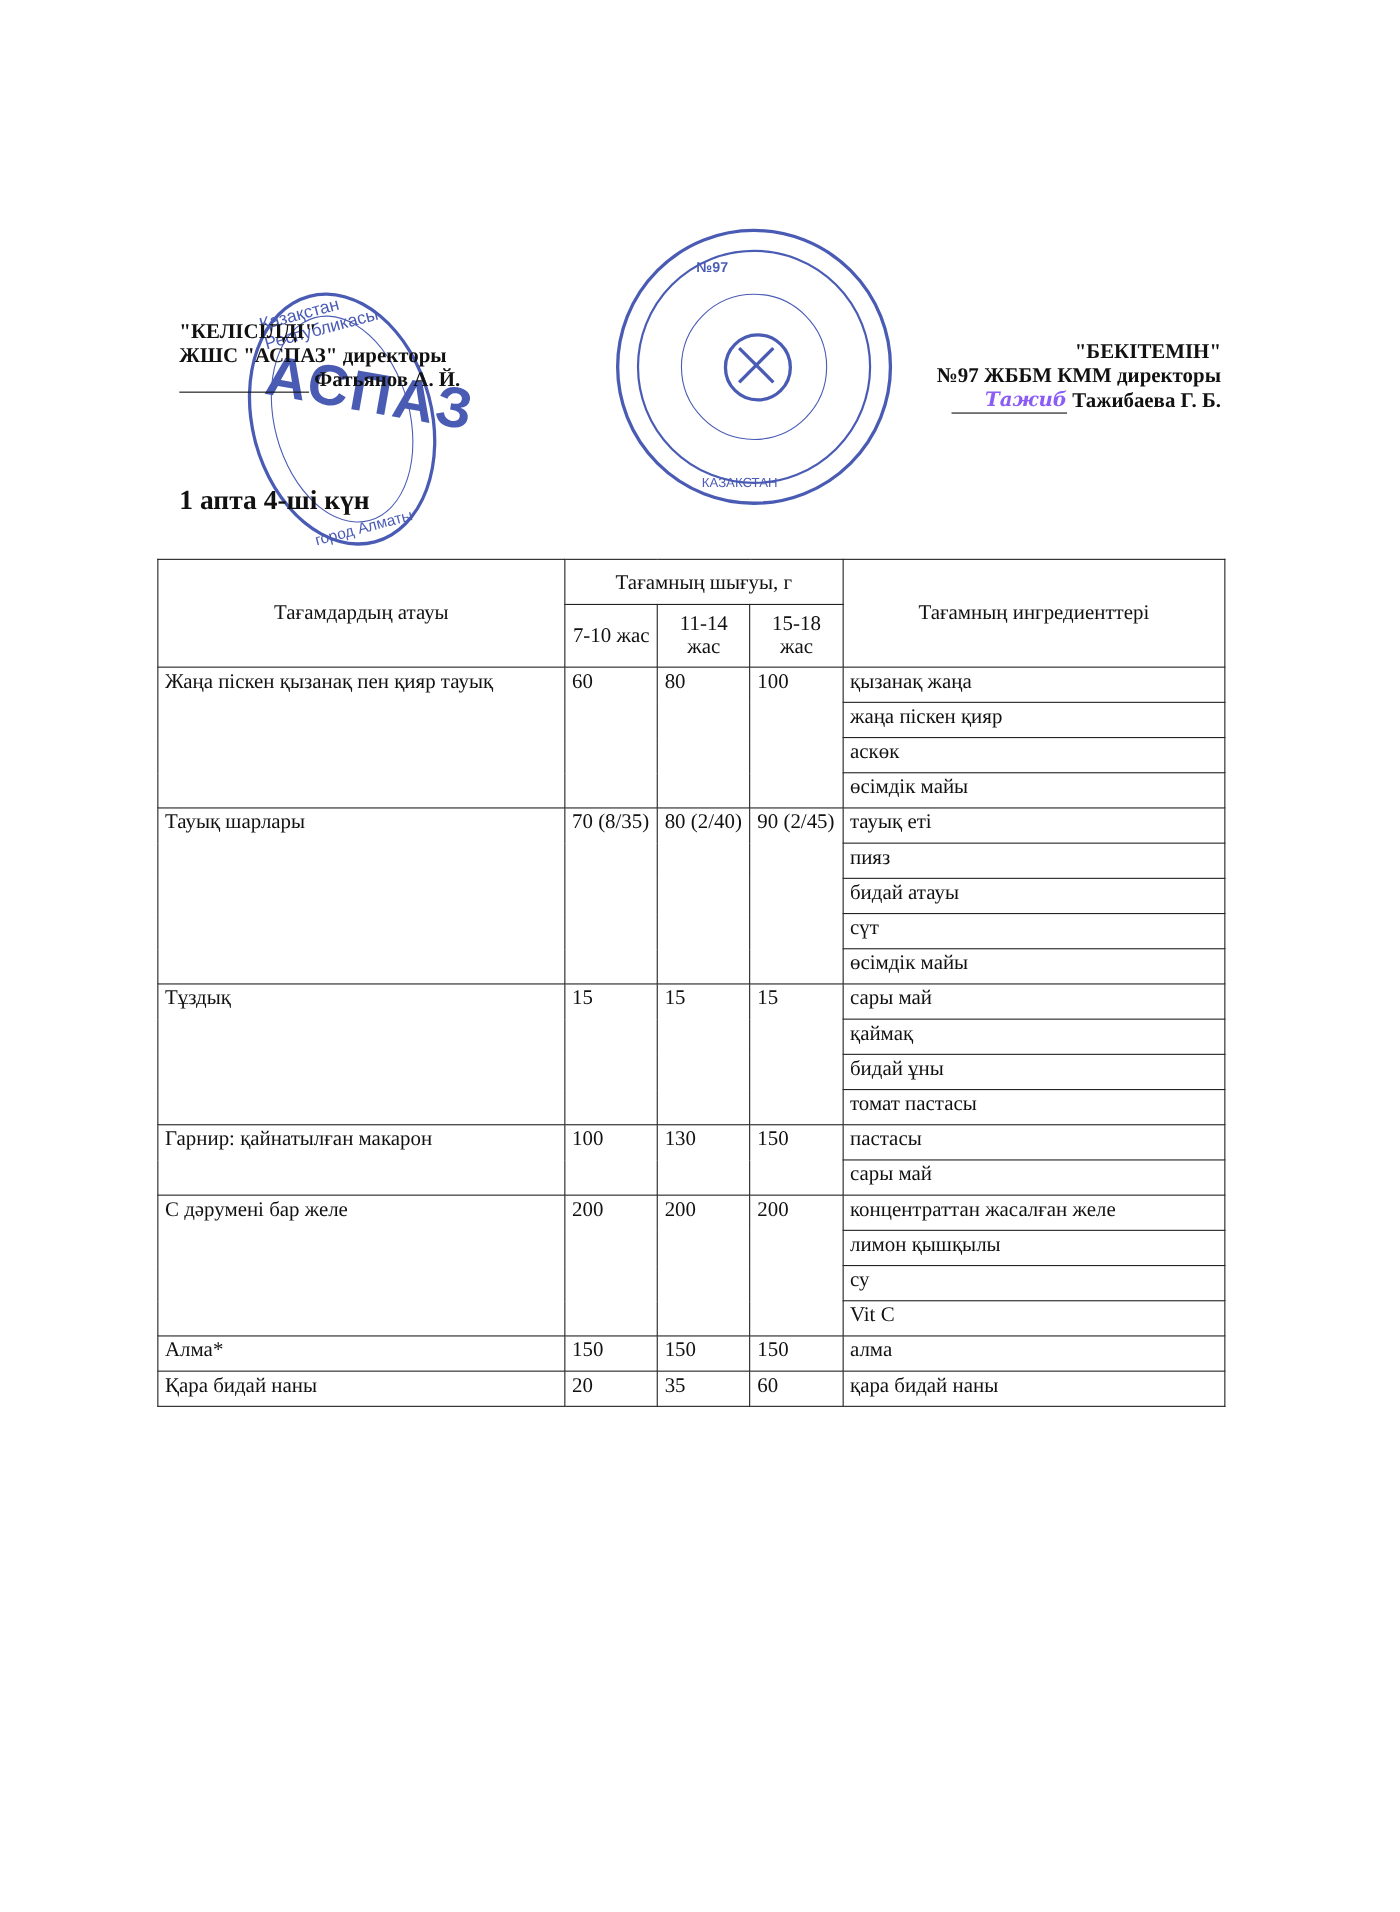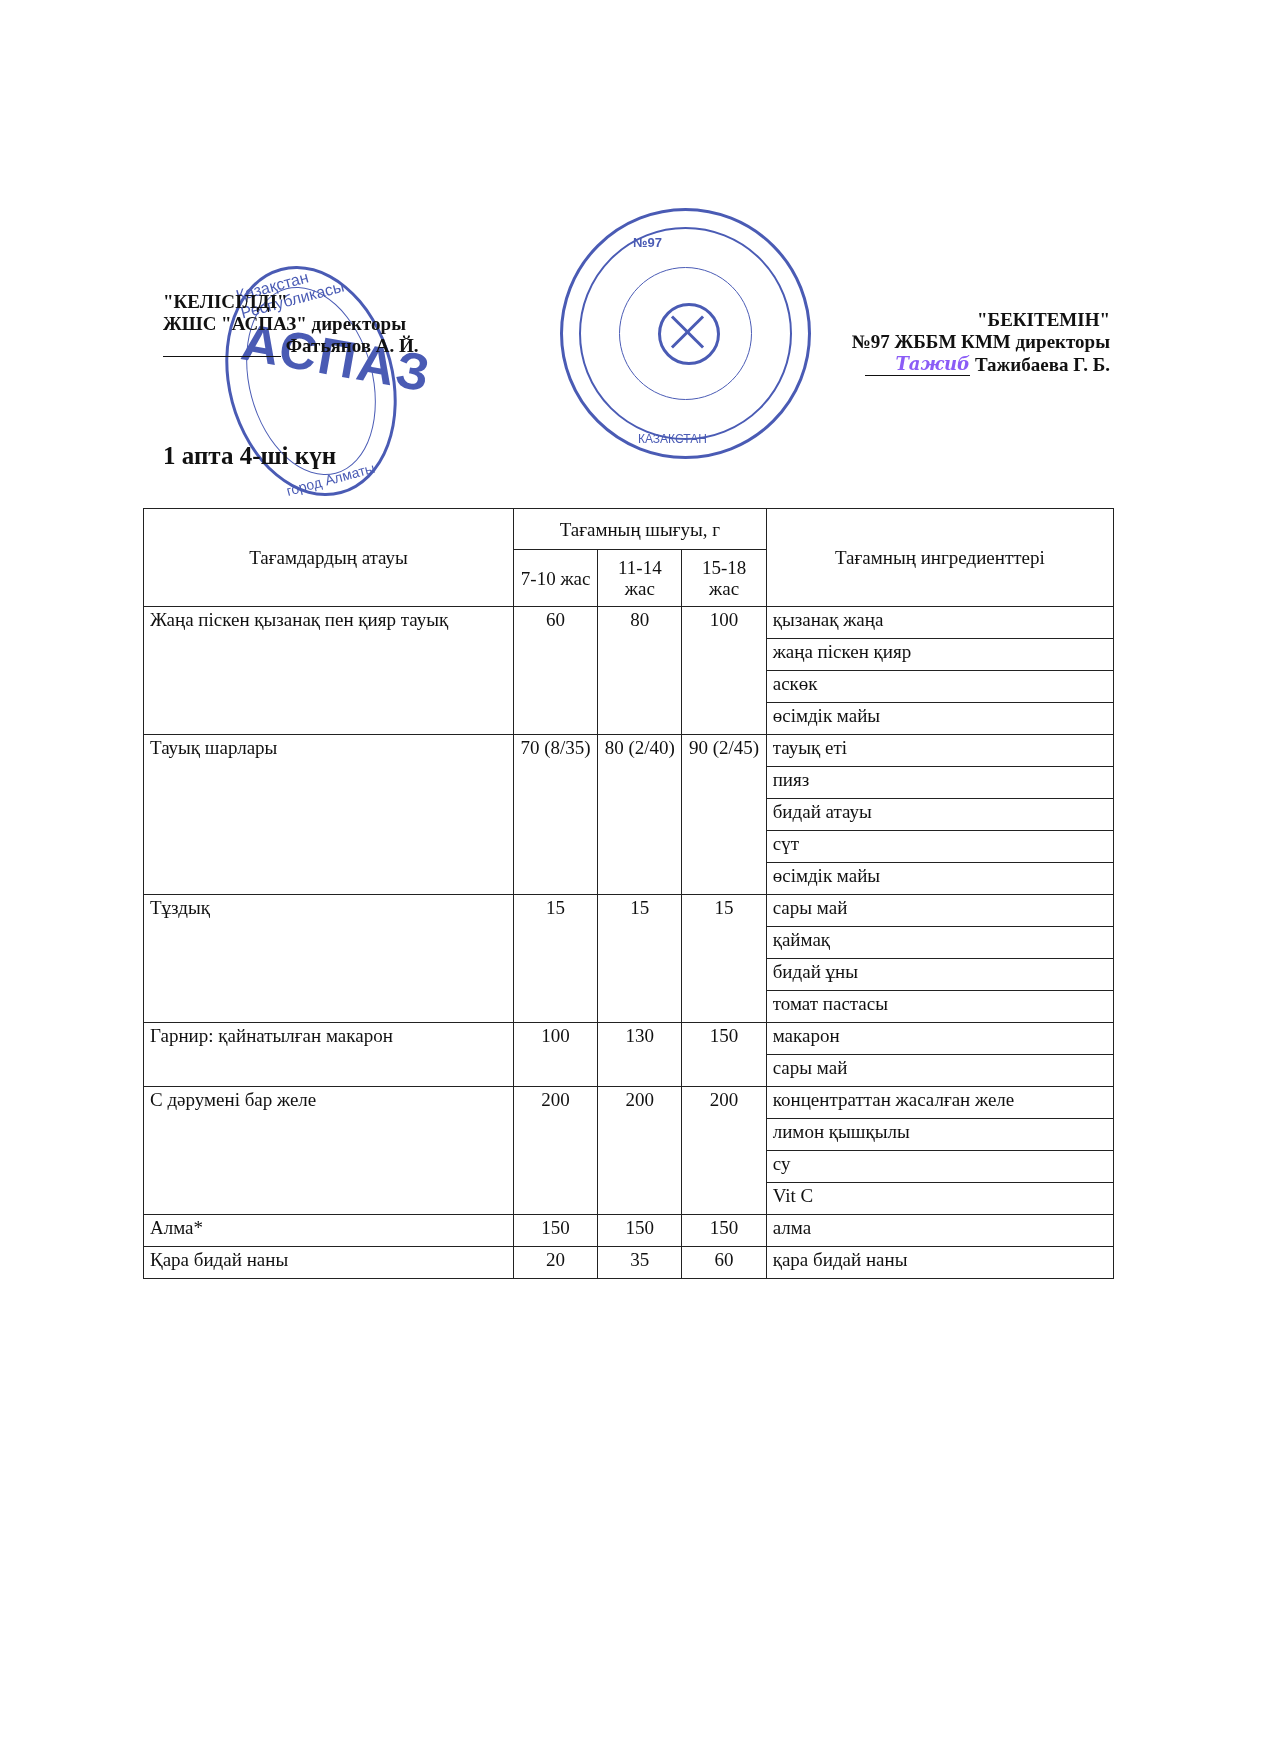--- a/index.html
+++ b/index.html
@@ -32,21 +32,21 @@
   .stamp-right .bot { position: absolute; bottom: 10px; left: 75px; font-size: 12px; font-family: "Liberation Sans", sans-serif; }
   .signature { font-family: "DejaVu Serif", serif; font-style: italic; font-size: 18px; color: #8b5cf6; }
 
   table.menu { position: absolute; left: 143px; top: 508px; width: 971px; border-collapse: collapse;
                font-size: 19px; line-height: 21px; }
   table.menu td, table.menu th { border: 1.5px solid #222; padding: 2px 6px; vertical-align: top; }
   table.menu th { font-weight: normal; text-align: center; vertical-align: middle; }
   .col-name { width: 325px; }
   .col-age { width: 74px; }
   .col-ing { width: 305px; }
-  td.num { text-align: center; }
+  td.num { text-align: left; }
   td.ing { height: 27px; padding-top: 4px; }
   tr.hdr-row1 th { height: 36px; }
   tr.hdr-row2 th { height: 52px; }
 </style>
 </head>
 <body>
 
 <div class="stamp stamp-left">
   <div class="ring"></div>
   <span class="t1">Қазақстан Республикасы</span>
@@ -154,21 +154,21 @@
         <td class="ing">бидай ұны</td>
       </tr>
       <tr>
         <td class="ing">томат пастасы</td>
       </tr>
       <tr>
         <td rowspan="2">Гарнир: қайнатылған макарон</td>
         <td rowspan="2" class="num">100</td>
         <td rowspan="2" class="num">130</td>
         <td rowspan="2" class="num">150</td>
-        <td class="ing">макарон</td>
+        <td class="ing">пастасы</td>
       </tr>
       <tr>
         <td class="ing">сары май</td>
       </tr>
       <tr>
         <td rowspan="4">С дәрумені бар желе</td>
         <td rowspan="4" class="num">200</td>
         <td rowspan="4" class="num">200</td>
         <td rowspan="4" class="num">200</td>
         <td class="ing">концентраттан жасалған желе</td>

